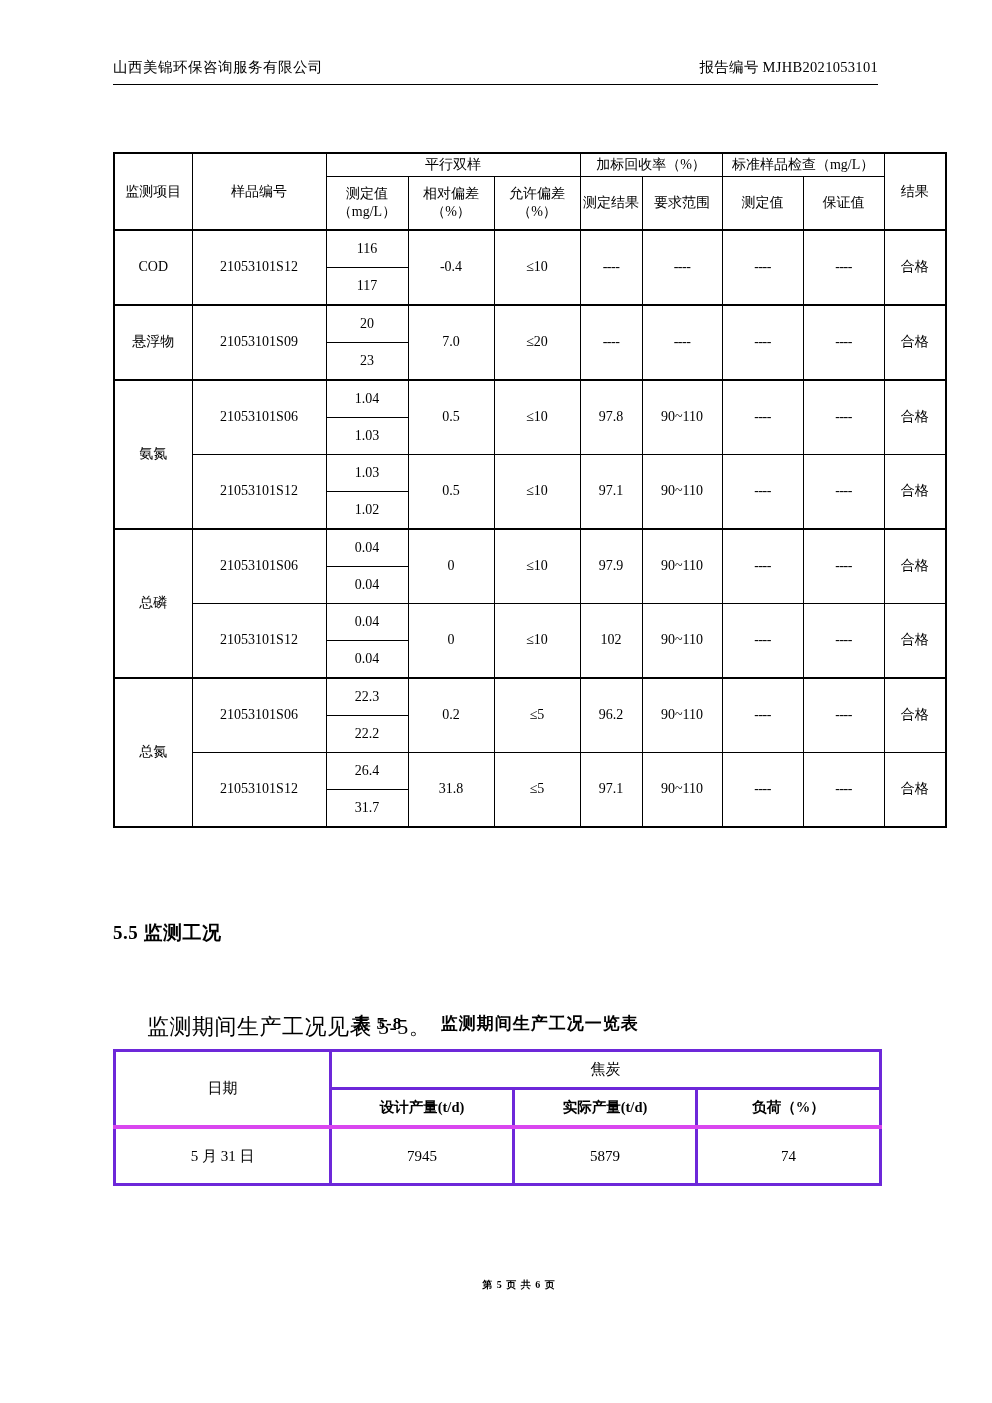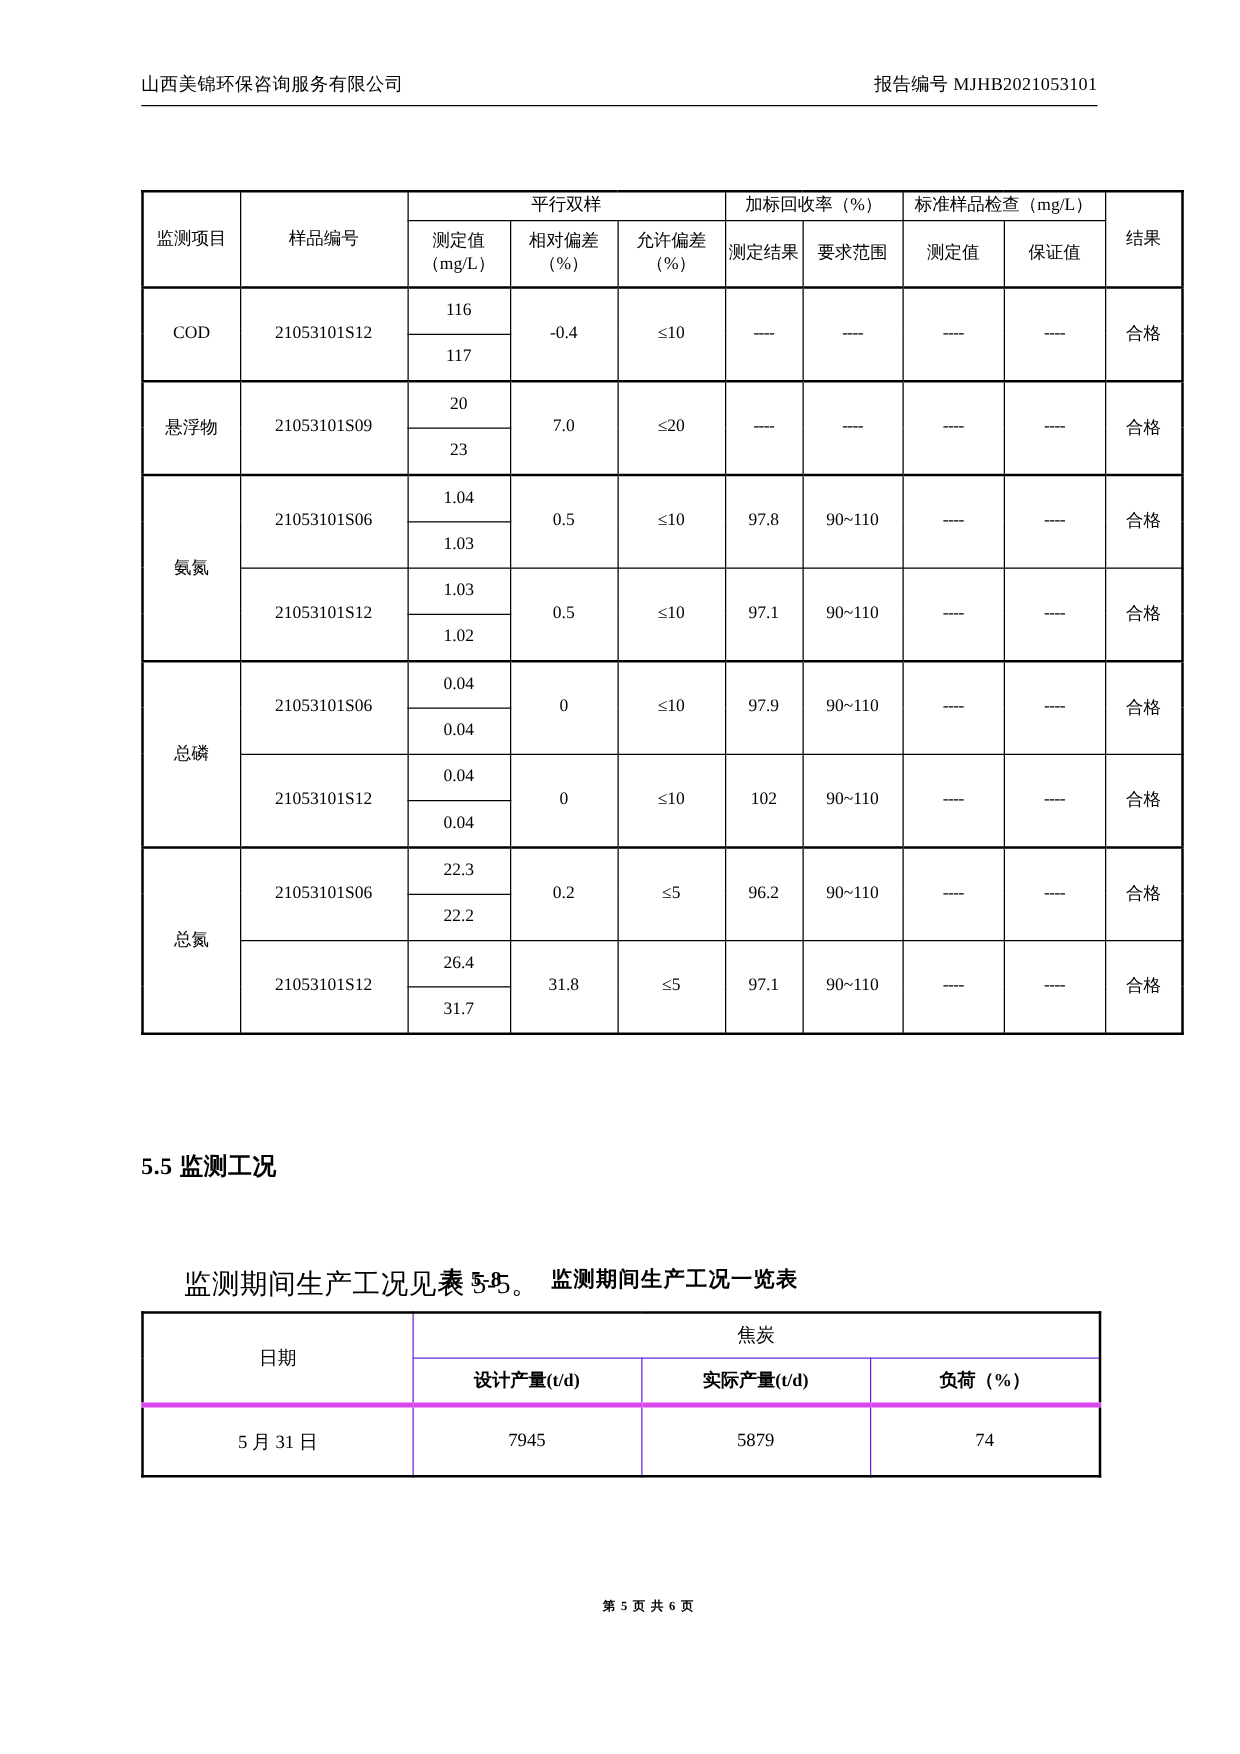--- a/index.html
+++ b/index.html
@@ -110,21 +110,21 @@
   table.cond {
     position: absolute;
     top: 1049px;
     left: 113px;
     width: 766px;
     border-collapse: collapse;
     table-layout: fixed;
     font-size: 15px;
   }
   table.cond td {
-    border: 1px solid #6d28d9;
+    border: 3px solid #6d28d9;
     text-align: center;
     vertical-align: middle;
     padding: 8px 2px;
     font-weight: normal;
   }
   table.cond { border: 2px solid #000; }
   table.cond td.b { font-weight: bold; font-size: 14.5px; }
   table.cond tr.thick > td { border-top: 4px solid #d946ef; }
 
   

